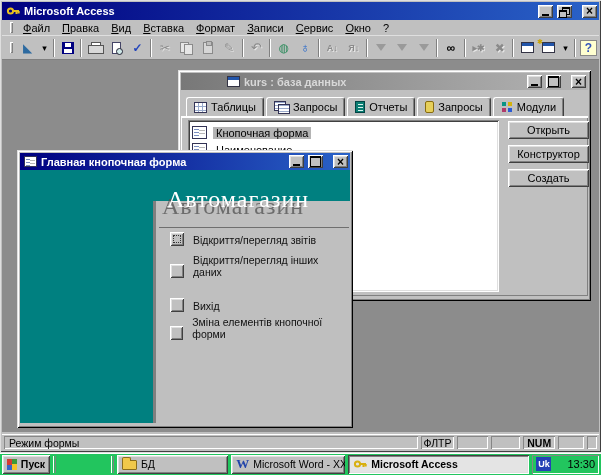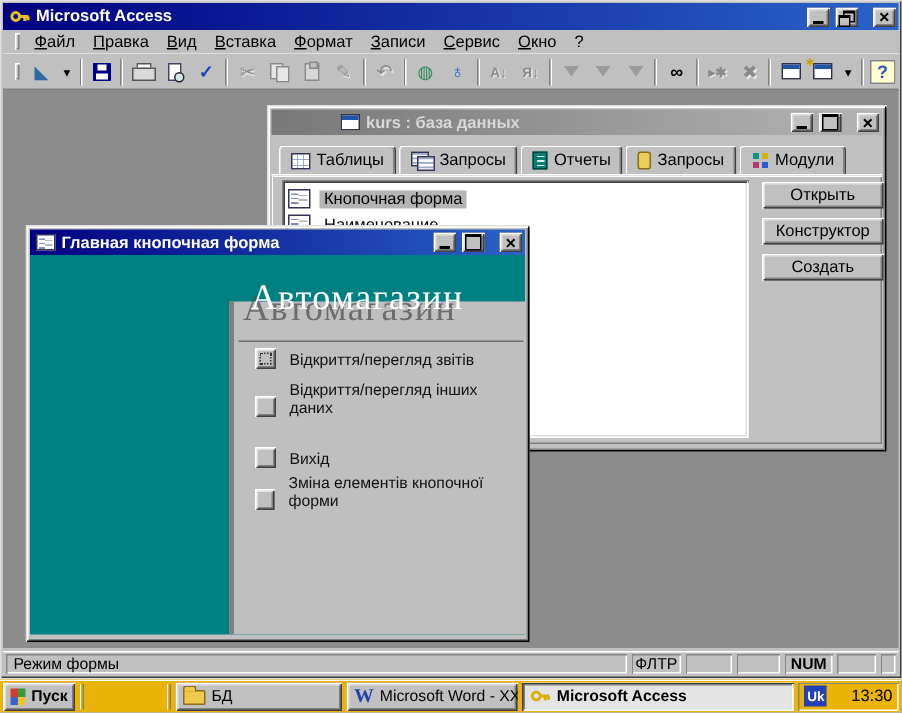--- a/index.html
+++ b/index.html
@@ -151,21 +151,21 @@
     border:1px dotted #333; }
   .sw-label { font-size:10.5px; color:#111; }
 
   
   #statusbar { position:absolute; left:2px; top:434px; right:2px; height:16px; background:#c0c0c0;
     border-top:1px solid #fff; display:flex; align-items:center; gap:3px; padding:1px 2px 1px 2px; }
   .sb-panel { height:13px; box-shadow: inset 1px 1px 0 #868686, inset -1px -1px 0 #ffffff;
     display:flex; align-items:center; padding:0 5px; font-size:10.5px; white-space:nowrap; overflow:hidden; }
 
   
-  #taskbar { position:absolute; left:0; top:452px; width:601px; height:23px; background:#eab308;
+  #taskbar { position:absolute; left:0; top:452px; width:601px; height:23px; background:#22c55e;
     border-top:1px solid #dfdfdf; box-shadow: inset 0 1px 0 #fff; display:flex; align-items:center; gap:3px; padding:0 2px; z-index:50; }
   .task { height:19px; display:flex; align-items:center; gap:4px; padding:0 5px; font-size:10.5px;
     background:#c0c0c0; white-space:nowrap; overflow:hidden;
     box-shadow: inset 1px 1px 0 #ffffff, inset -1px -1px 0 #404040,
                 inset 2px 2px 0 #dfdfdf, inset -2px -2px 0 #808080; }
   .task.active { background:#e4e4e4; font-weight:bold;
     box-shadow: inset 1px 1px 0 #404040, inset -1px -1px 0 #ffffff,
                 inset 2px 2px 0 #808080, inset -2px -2px 0 #dfdfdf; }
   #start-button { font-weight:bold; }
   .tb-sep { width:3px; height:17px; box-shadow: inset 1px 0 0 #fff, inset -1px 0 0 #808080; }

